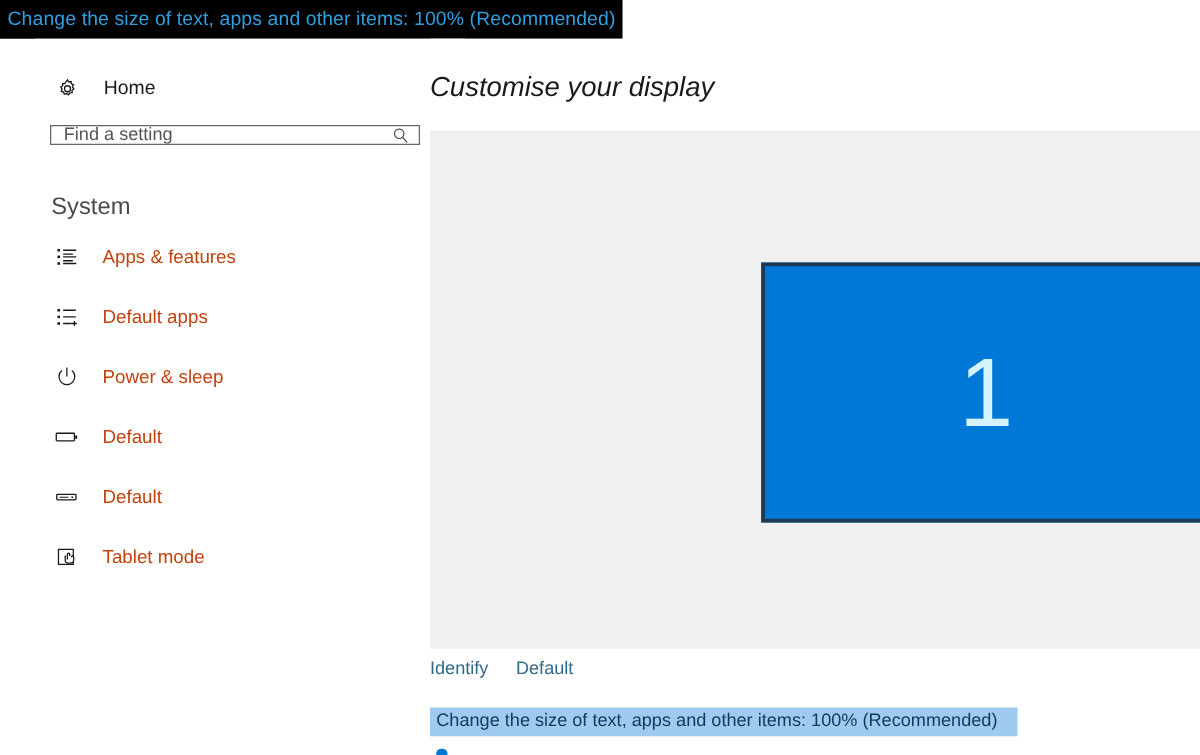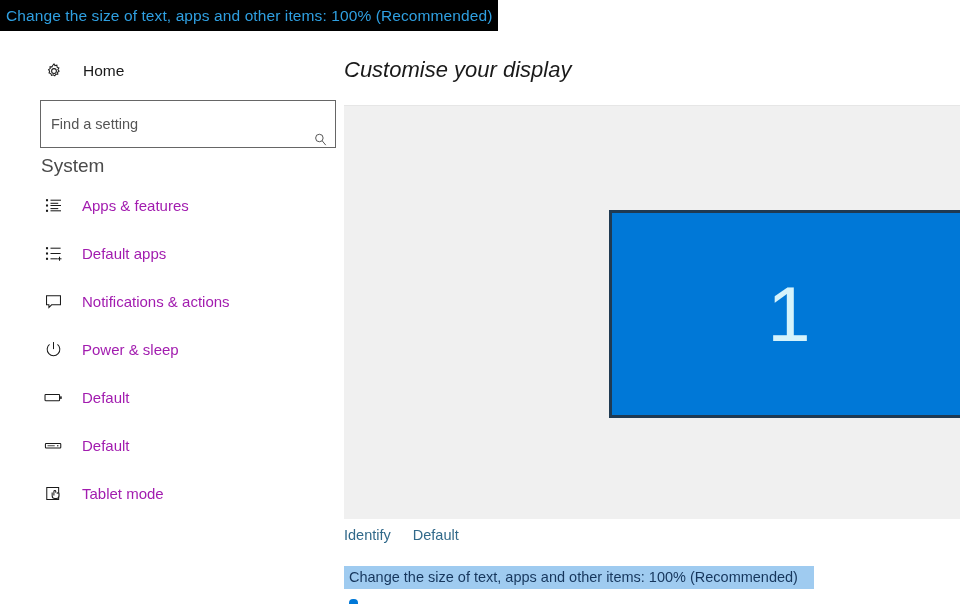--- a/index.html
+++ b/index.html
@@ -62,26 +62,26 @@
     font-size: 15.5px;
     color: #1a1a1a;
   }
 
   
   #search-box {
     position: absolute;
     left: 12px;
     top: 69px;
     width: 296px;
-    height: 48px;
+    height: 16px;
     border: 1px solid #666666;
     box-sizing: border-box;
     background: #ffffff;
     display: flex;
-    align-items: flex-end;
+    align-items: flex-start;
   }
   #search-input {
     border: 0;
     outline: 0;
     background: transparent;
     font-family: "Liberation Sans", sans-serif;
     font-size: 14.5px;
     color: #222222;
     padding: 0 0 0 10px;
     flex: 1;
@@ -135,21 +135,21 @@
   .nav-icon {
     width: 26px;
     margin-left: 12px;
     display: flex;
     justify-content: center;
     align-items: center;
   }
   .nav-label {
     margin-left: 16px;
     font-size: 15px;
-    color: #a21caf;
+    color: #c2410c;
     white-space: nowrap;
   }
   .nav-item.selected .nav-label {
     color: #1a72b8;
   }
 
   
   #main {
     position: absolute;
     left: 344px;
@@ -307,29 +307,20 @@
           <line x1="8.2" y1="5.3" x2="21" y2="5.3"></line>
           <line x1="8.2" y1="12" x2="21" y2="12"></line>
           <line x1="8.2" y1="18.7" x2="17" y2="18.7"></line>
           <line x1="19.6" y1="16.2" x2="19.6" y2="21.2"></line>
           <line x1="17.1" y1="18.7" x2="22.1" y2="18.7"></line>
         </svg>
       </span>
       <span class="nav-label">Default apps</span>
     </div>
 
-    <div class="nav-item">
-      <span class="nav-accent"></span>
-      <span class="nav-icon">
-        <svg width="19" height="19" viewBox="0 0 24 24" fill="none" stroke="#1a1a1a" stroke-width="1.3">
-          <path d="M3.2 4.8h17.6v11.4H9.6l-3.4 3.4v-3.4H3.2z"></path>
-        </svg>
-      </span>
-      <span class="nav-label">Notifications &amp; actions</span>
-    </div>
 
     <div class="nav-item">
       <span class="nav-accent"></span>
       <span class="nav-icon">
         <svg width="19" height="19" viewBox="0 0 24 24" fill="none" stroke="#1a1a1a" stroke-width="1.3">
           <path d="M7 5.6a8 8 0 1 0 10 0"></path>
           <line x1="12" y1="2.6" x2="12" y2="11.5"></line>
         </svg>
       </span>
       <span class="nav-label">Power &amp; sleep</span>

